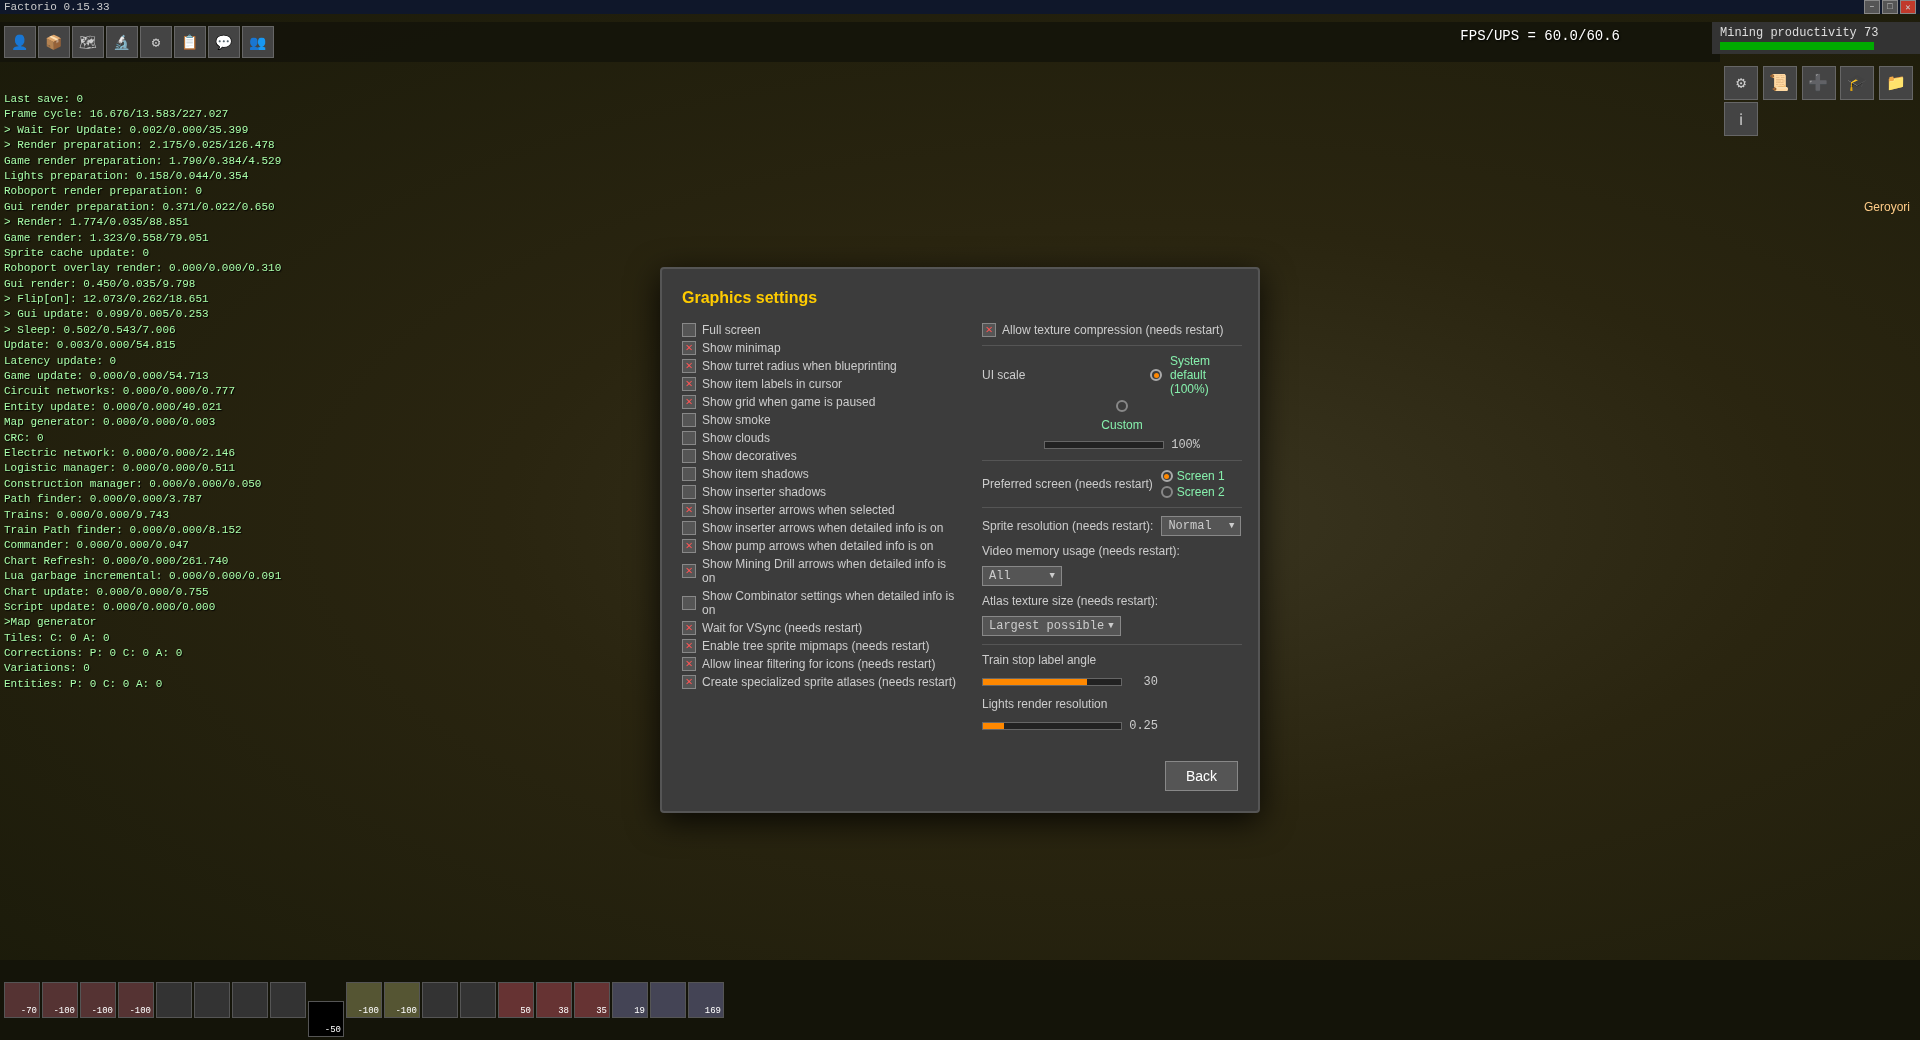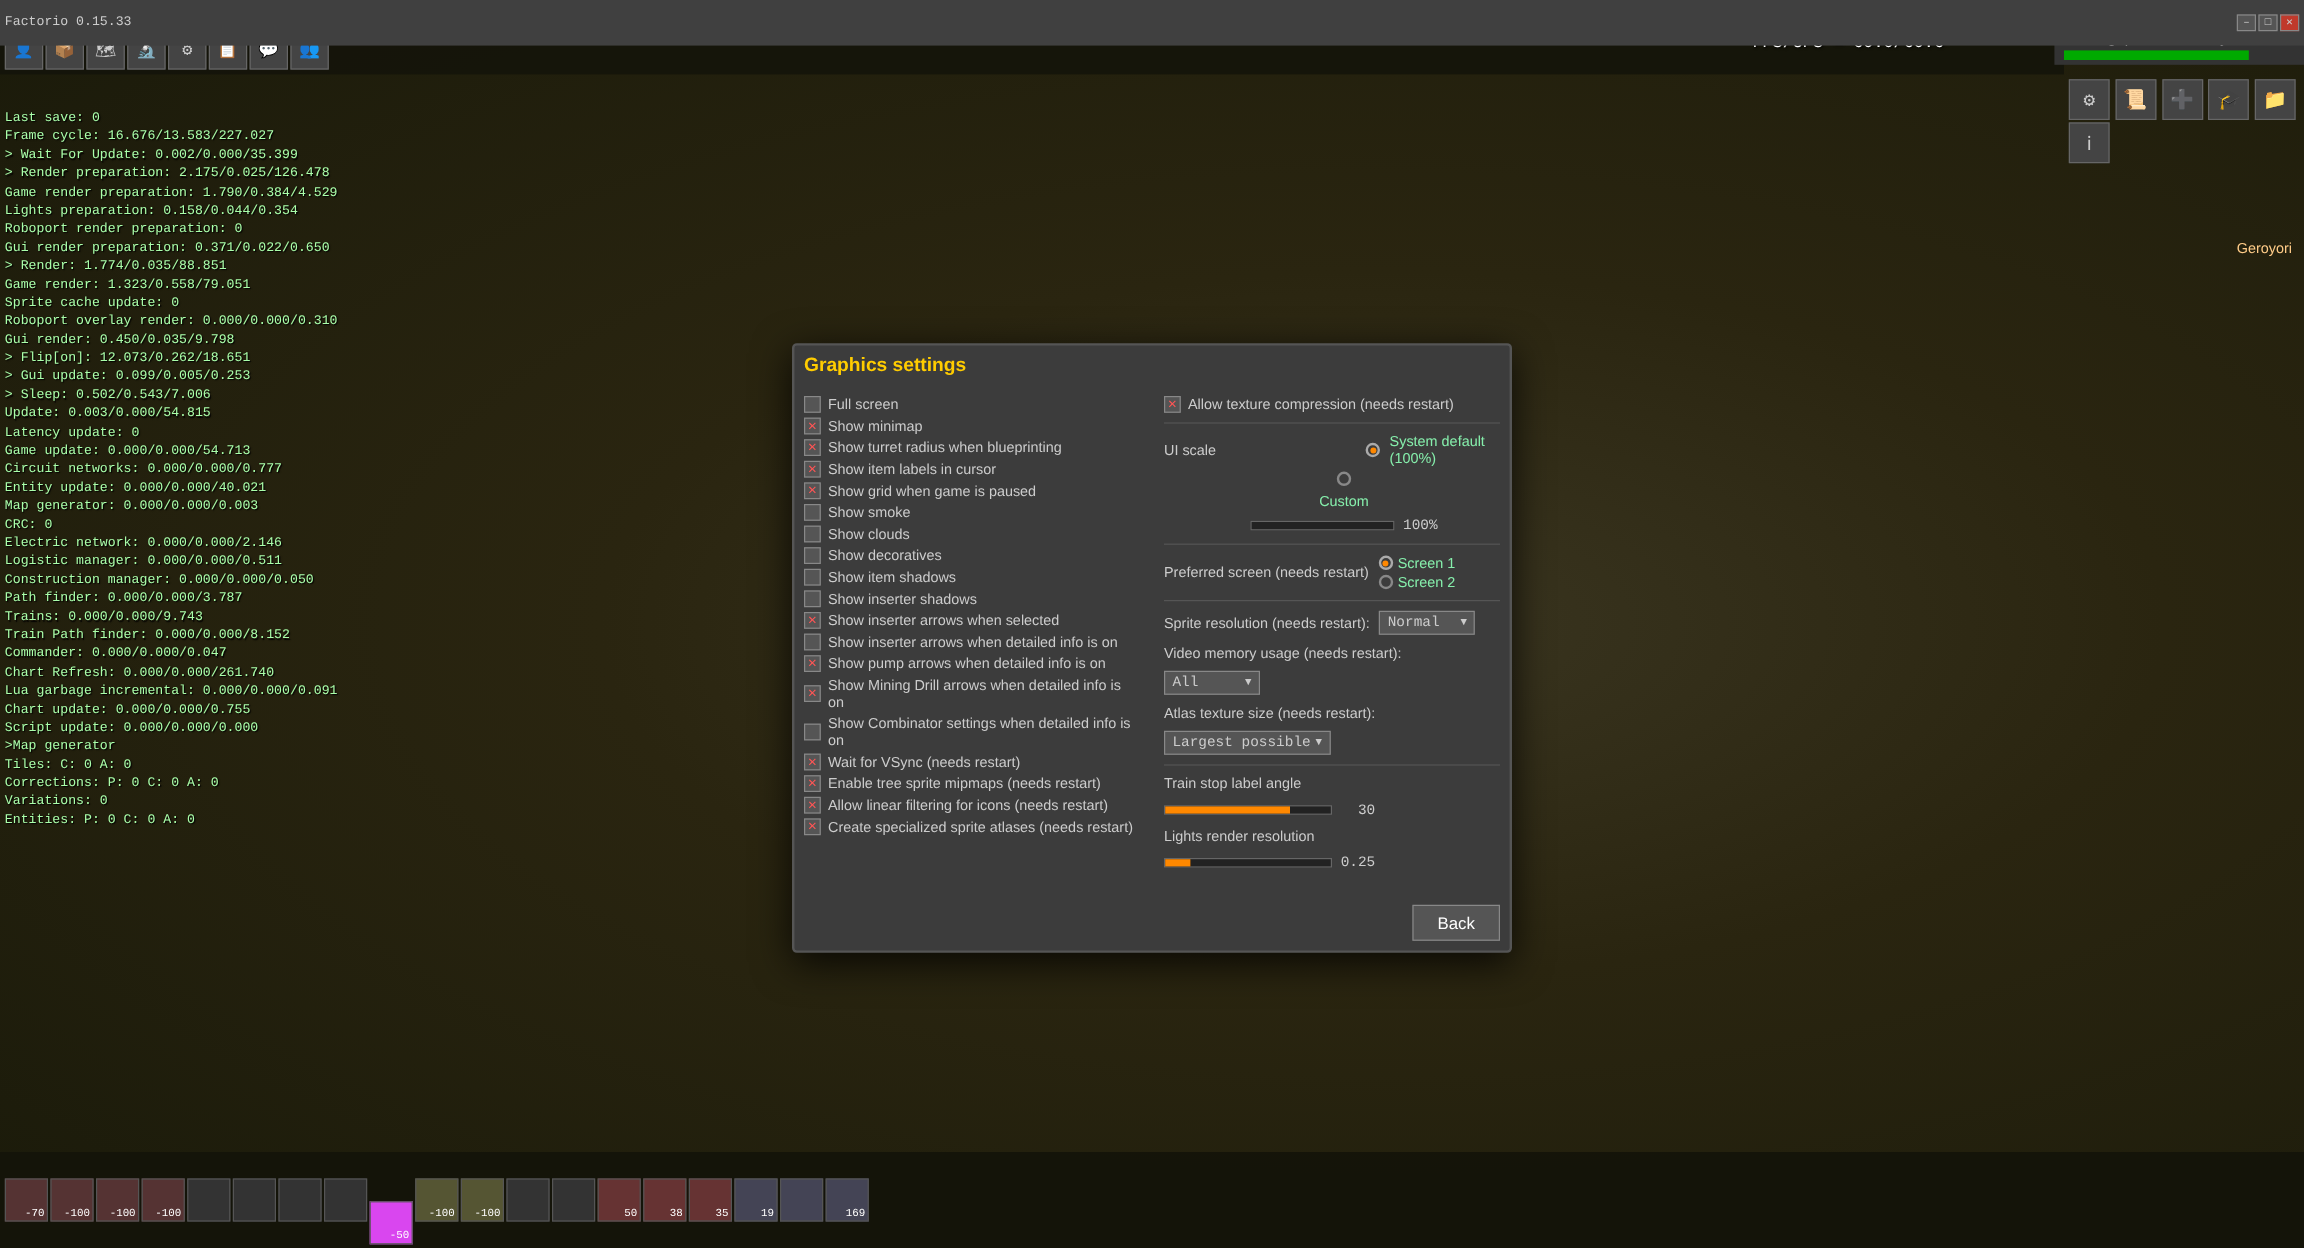--- a/index.html
+++ b/index.html
@@ -21,22 +21,22 @@
       height: 100%;
       background: radial-gradient(ellipse at 60% 50%, #3a3520 0%, #2a2510 40%, #1a1a0a 100%);
     }
 
     
     .top-bar {
       position: absolute;
       top: 0;
       left: 0;
       right: 0;
-      height: 38px;
-      background: #404040;
+      height: 14px;
+      background: #0f172a;
       display: flex;
       align-items: center;
       justify-content: space-between;
       padding: 0 4px;
       z-index: 100;
     }
     .top-bar-title {
       color: #ccc;
       font-size: 11px;
     }
@@ -115,21 +115,21 @@
       display: flex;
       align-items: center;
       justify-content: center;
       z-index: 200;
     }
     .dialog {
       background: #3c3c3c;
       border: 2px solid #555;
       border-radius: 4px;
       width: 600px;
-      padding: 8px;
+      padding: 20px;
       box-shadow: 0 8px 32px rgba(0,0,0,0.8);
       margin-top: 40px;
     }
     .dialog-title {
       color: #ffcc00;
       font-size: 16px;
       font-weight: bold;
       margin-bottom: 16px;
       font-family: sans-serif;
     }
@@ -677,21 +677,21 @@
     <div class="inv-slot" style="background: rgb(85, 51, 51);">
       <span class="inv-slot-count">-100</span>
     </div>
     <div class="inv-slot" style="background: rgb(85, 51, 51);">
       <span class="inv-slot-count">-100</span>
     </div>
     <div class="inv-slot" style="background: rgb(51, 51, 51);"></div>
     <div class="inv-slot" style="background: rgb(51, 51, 51);"></div>
     <div class="inv-slot" style="background: rgb(51, 51, 51);"></div>
     <div class="inv-slot" style="background: rgb(51, 51, 51);"></div>
-    <div class="inv-slot" style="background: #d946ef; margin-top: 38px;">
+    <div class="inv-slot" style="background: #000000; margin-top: 38px;">
       <span class="inv-slot-count">-50</span>
     </div>
     <div class="inv-slot" style="background: rgb(85, 85, 51);">
       <span class="inv-slot-count">-100</span>
     </div>
     <div class="inv-slot" style="background: rgb(85, 85, 51);">
       <span class="inv-slot-count">-100</span>
     </div>
     <div class="inv-slot" style="background: rgb(51, 51, 51);"></div>
     <div class="inv-slot" style="background: rgb(51, 51, 51);"></div>

